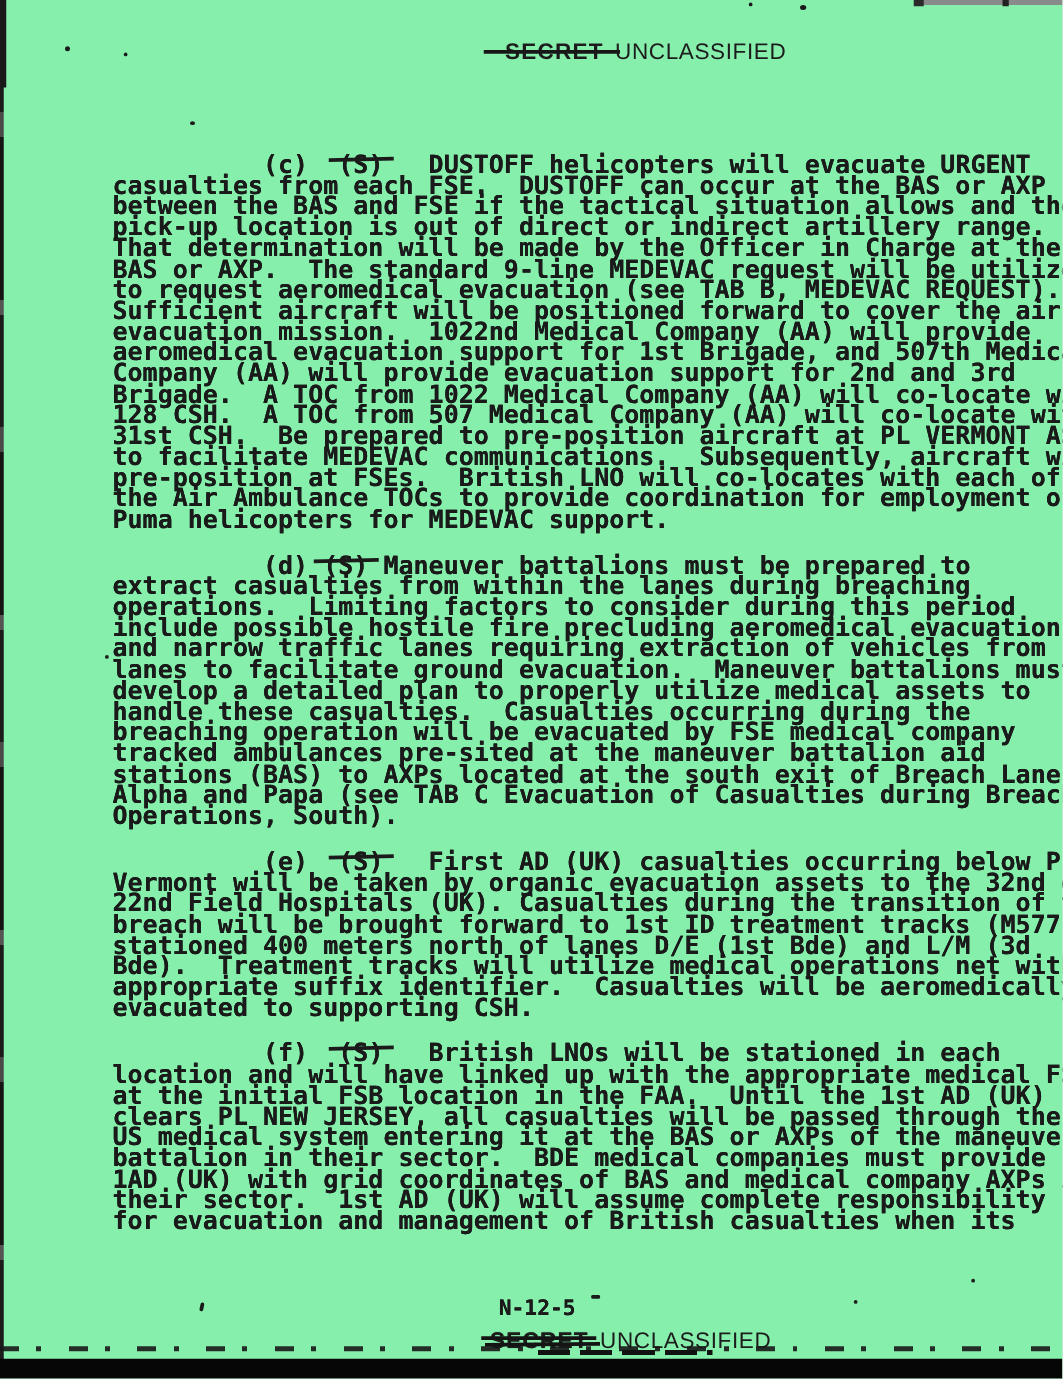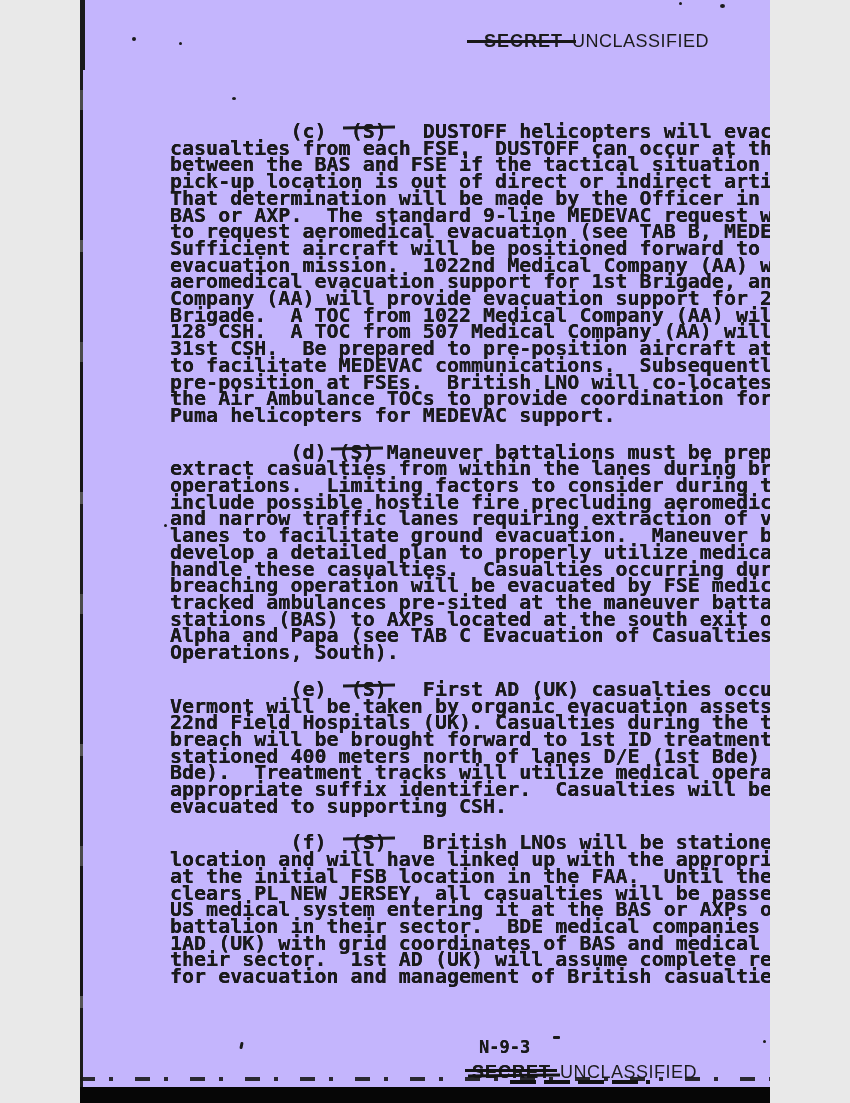--- a/index.html
+++ b/index.html
@@ -1,18 +1,18 @@
 <!DOCTYPE html>
 <html><head>
 <meta charset="utf-8">
 <style>
   html,body { margin:0; padding:0; background:#e9e9e9; }
   .page {
-    position:relative; width:690px; height:1103px; margin:0 auto;
-    background:#c4b5fd; overflow:hidden;
+    position:relative; width:850px; height:1103px; margin:0 auto;
+    background:#86efac; overflow:hidden;
     font-family:"DejaVu Sans Mono", monospace; color:#1a1a1a;
   }
   
   .edge-left {
     position:absolute; left:0; top:0; width:3px; height:1090px;
     background:repeating-linear-gradient(180deg,
       #1c1c1c 0 90px, #4a4a4a 90px 110px, #161616 110px 240px, #555 240px 252px);
   }
   .edge-left-top { position:absolute; left:0; top:0; width:5px; height:70px; background:#1a1a1a; }
   .edge-top-right { position:absolute; left:738px; top:0; width:112px; height:4px; background:#8a8a8a; }
@@ -143,21 +143,21 @@
 evacuated to supporting CSH.</div><div class="para">          (f)  <span class="strike">(S)</span>   British LNOs will be stationed in each
 location and will have linked up with the appropriate medical FSE
 at the initial FSB location in the FAA.  Until the 1st AD (UK)
 clears PL NEW JERSEY, all casualties will be passed through the
 US medical system entering it at the BAS or AXPs of the maneuver
 battalion in their sector.  BDE medical companies must provide
 1AD (UK) with grid coordinates of BAS and medical company AXPs in
 their sector.  1st AD (UK) will assume complete responsibility
 for evacuation and management of British casualties when its</div></div>
 
-  <div class="pagenum">N-9-3</div>
+  <div class="pagenum">N-12-5</div>
   <div class="classification ftr">
     <span class="struck">SECRET</span><span>UNCLASSIFIED</span>
   </div>
 
   <div class="dash-line"></div>
   <div class="dash-line2"></div>
   <div class="bottom-band"></div>
 
 </div>
 

